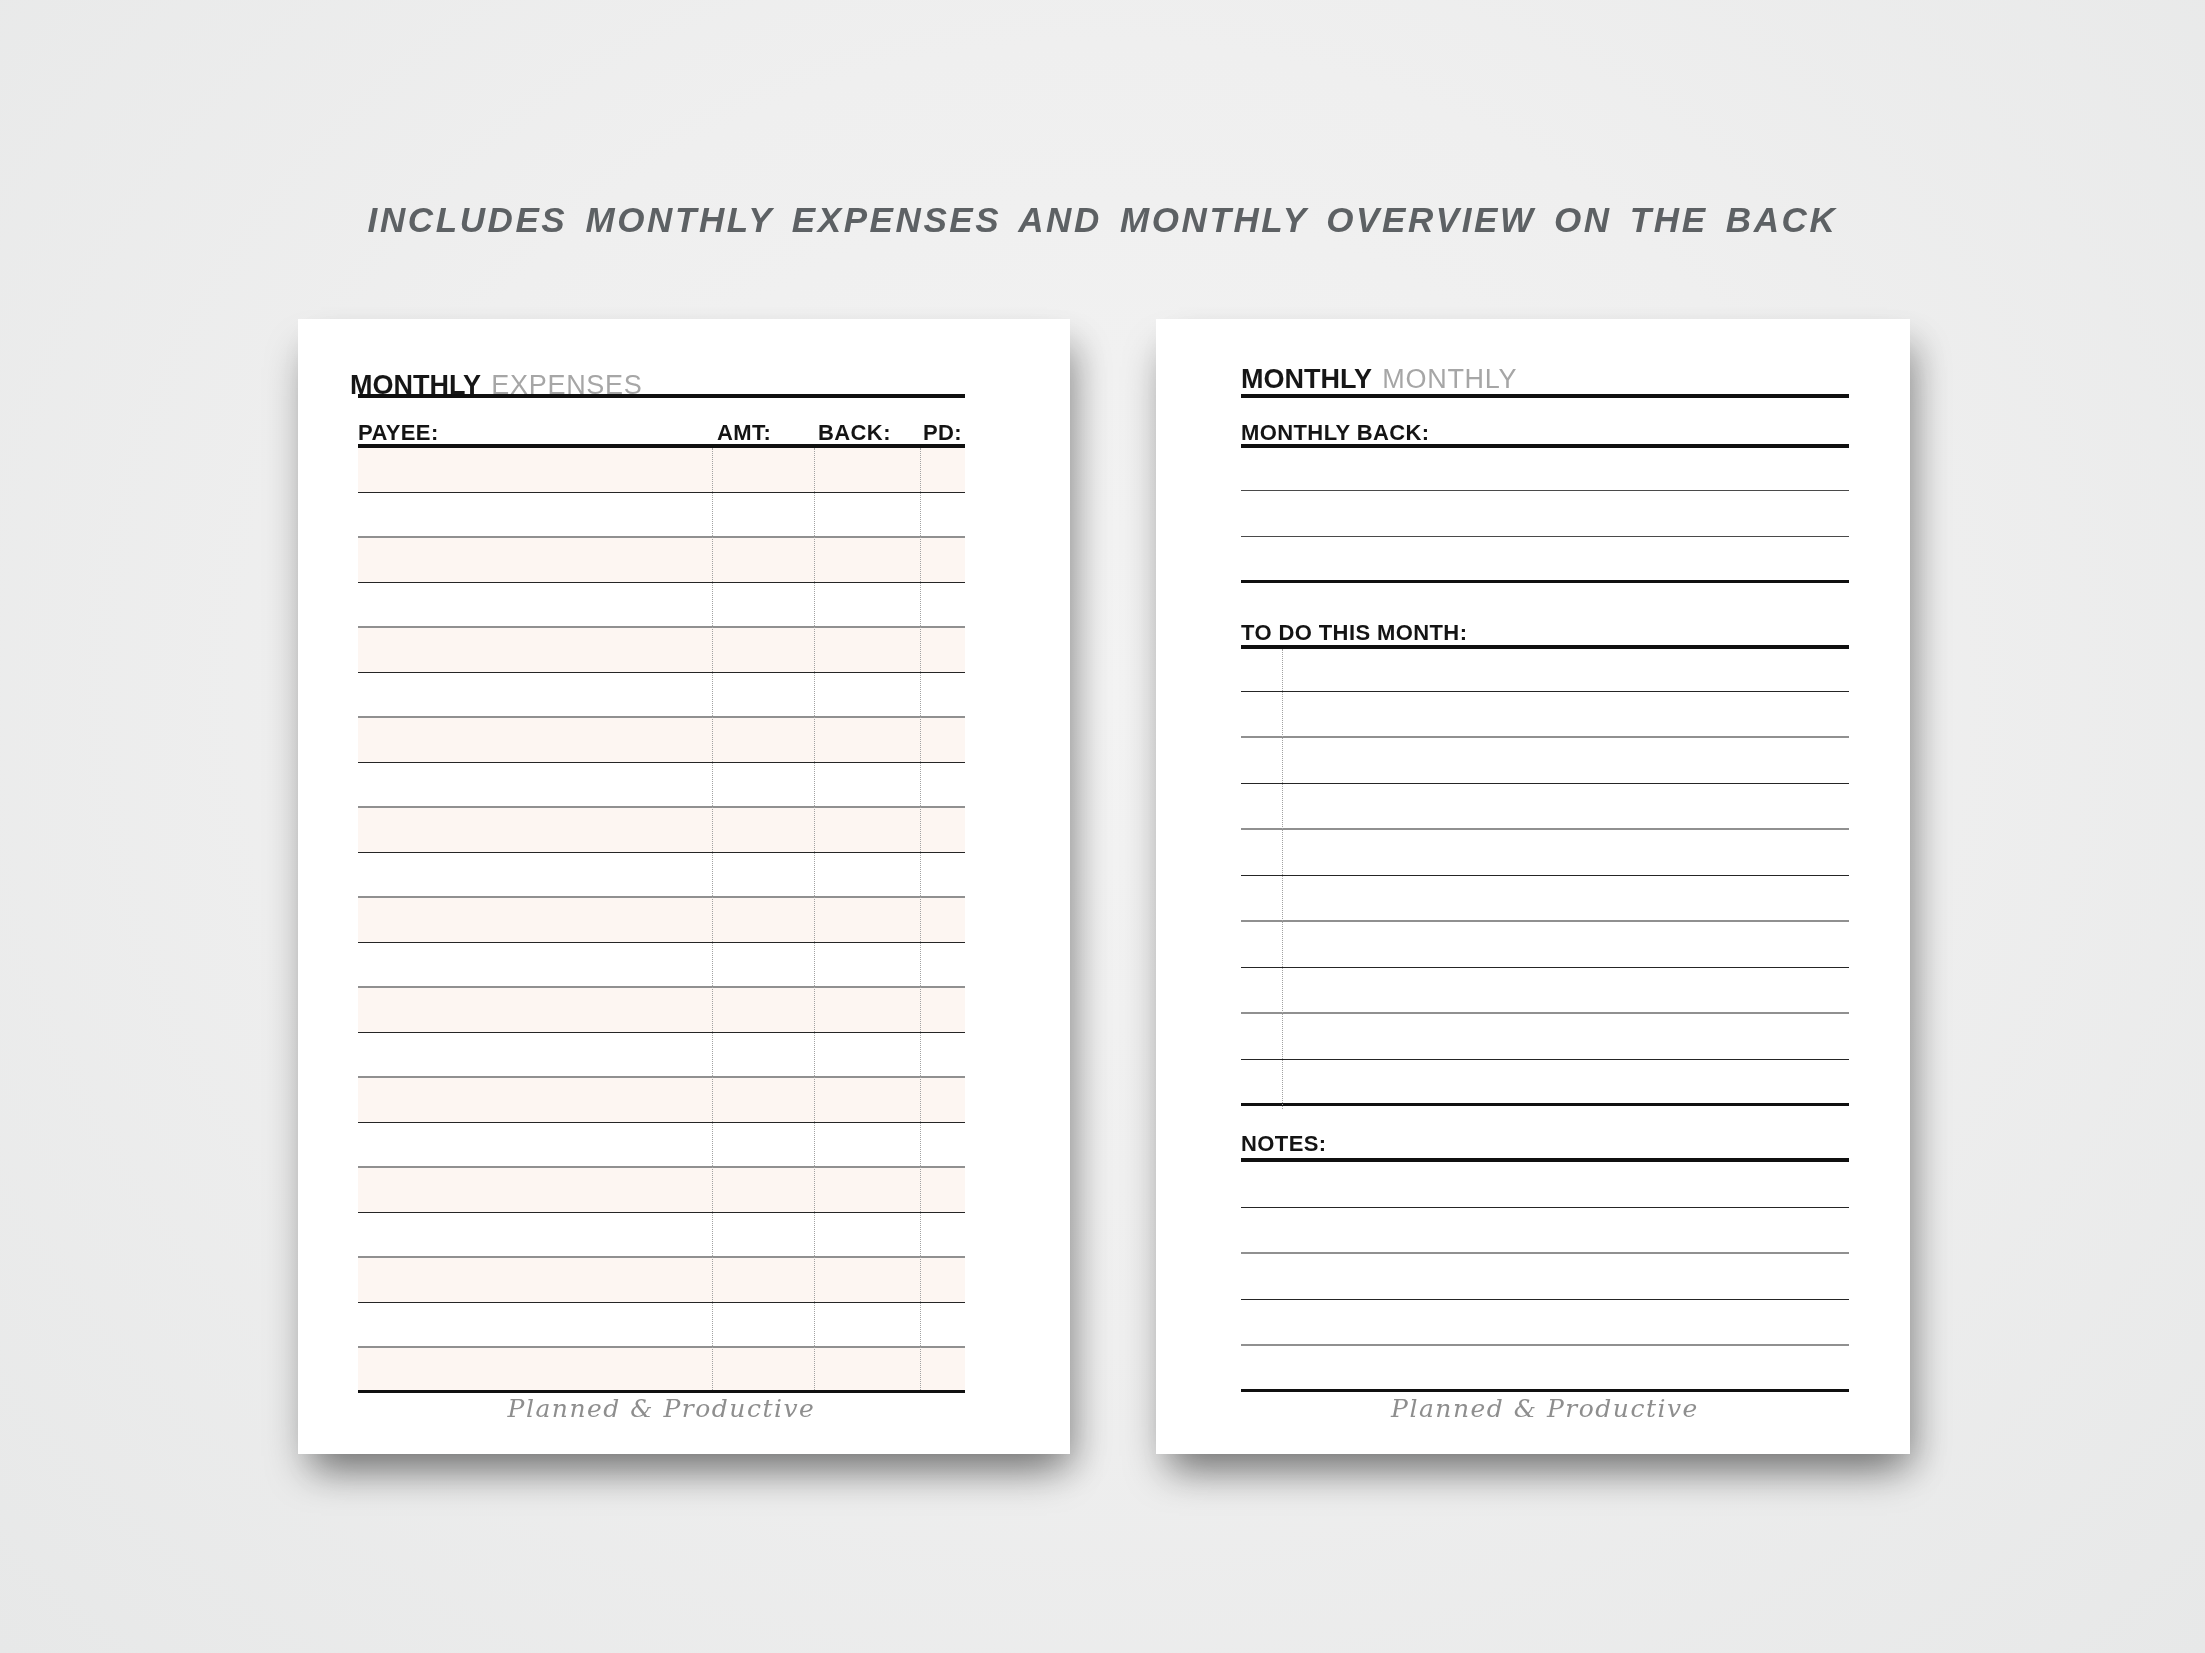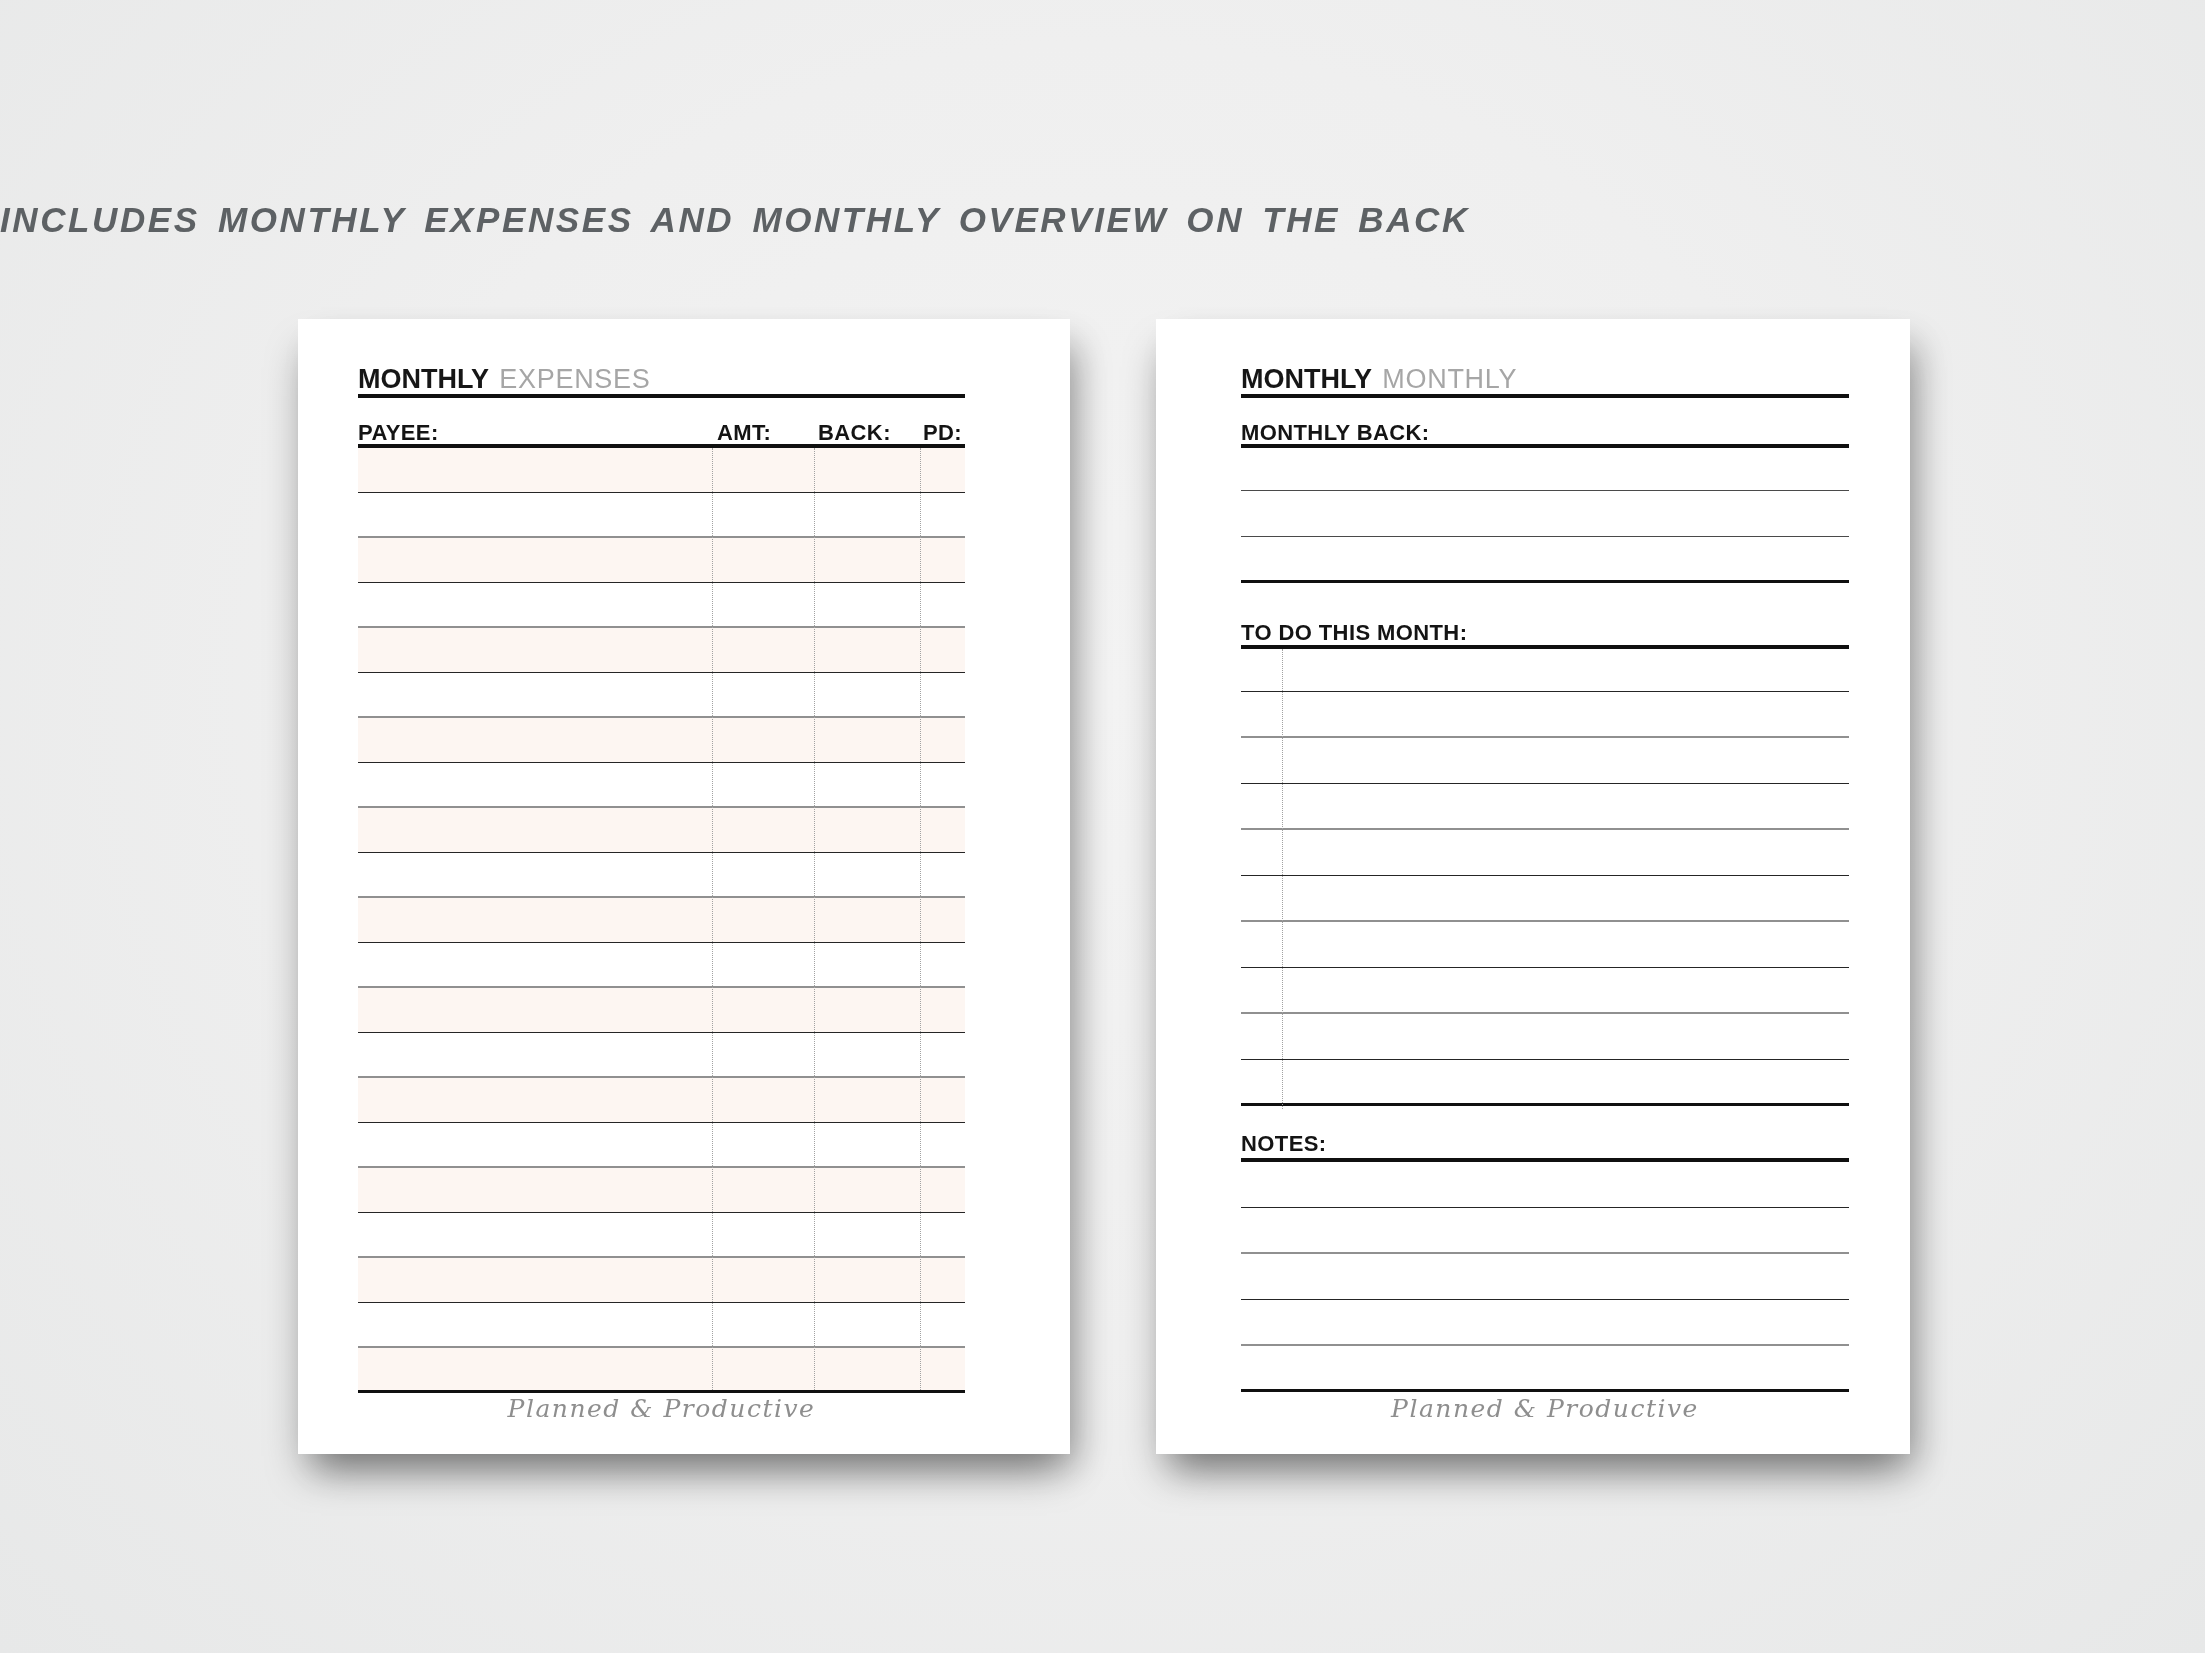--- a/index.html
+++ b/index.html
@@ -2,21 +2,21 @@
 <html style="font-size:11.8px"><head>
 <meta charset="utf-8">
 <style>
   html,body{margin:0;padding:0;background:#eaeaea;}
   .stage{
     position:relative;width:2205px;height:1654px;overflow:hidden;
     background:radial-gradient(ellipse at 50% 42%, #f3f3f3 0%, #efefef 48%, #e7e8e8 100%);
     font-family:"Liberation Sans", sans-serif;
   }
   .top-heading{
-    position:absolute;left:0;right:0;top:200px;text-align:left;
+    position:absolute;left:0;right:0;top:200px;text-align:center;
     font-size:35px;font-style:italic;font-weight:bold;
     letter-spacing:2.6px;word-spacing:5.9px;color:#5d6164;
   }
   .page{
     position:absolute;top:319px;height:1135px;background:#ffffff;
     box-shadow:0 25px 40px -8.8px rgba(0,0,0,.40), 14.7px 17.6px 33px -5.9px rgba(0,0,0,.22);
   }
   .page-left{left:298px;width:772px;}
   .page-right{left:1156px;width:754px;}
   .abs{position:absolute;}
@@ -53,21 +53,21 @@
   .pk-mark{left:2145px;top:1699px;font-size:18px;color:#141414;}
 </style>
 </head>
 <body>
 
 <div class="stage">
 
   <div class="top-heading">INCLUDES MONTHLY EXPENSES AND MONTHLY OVERVIEW ON THE BACK</div>
 
   <div class="page page-left">
-    <div class="abs page-title" style="left:60px;">
+    <div class="abs page-title" style="left:52px;margin-top:6px;">
       <span class="title-bold">MONTHLY</span><span class="title-light">EXPENSES</span>
     </div>
     <div class="abs rule-thick" style="left:60px;top:75px;width:607px;"></div>
 
     <div class="abs sec-label" style="left:60px;top:103px;">PAYEE:</div>
     <div class="abs sec-label" style="left:419px;top:103px;">AMT:</div>
     <div class="abs sec-label" style="left:520px;top:103px;">BACK:</div>
     <div class="abs sec-label" style="left:625px;top:103px;">PD:</div>
     <div class="abs rule-thick" style="left:60px;top:125px;width:607px;"></div>
 

